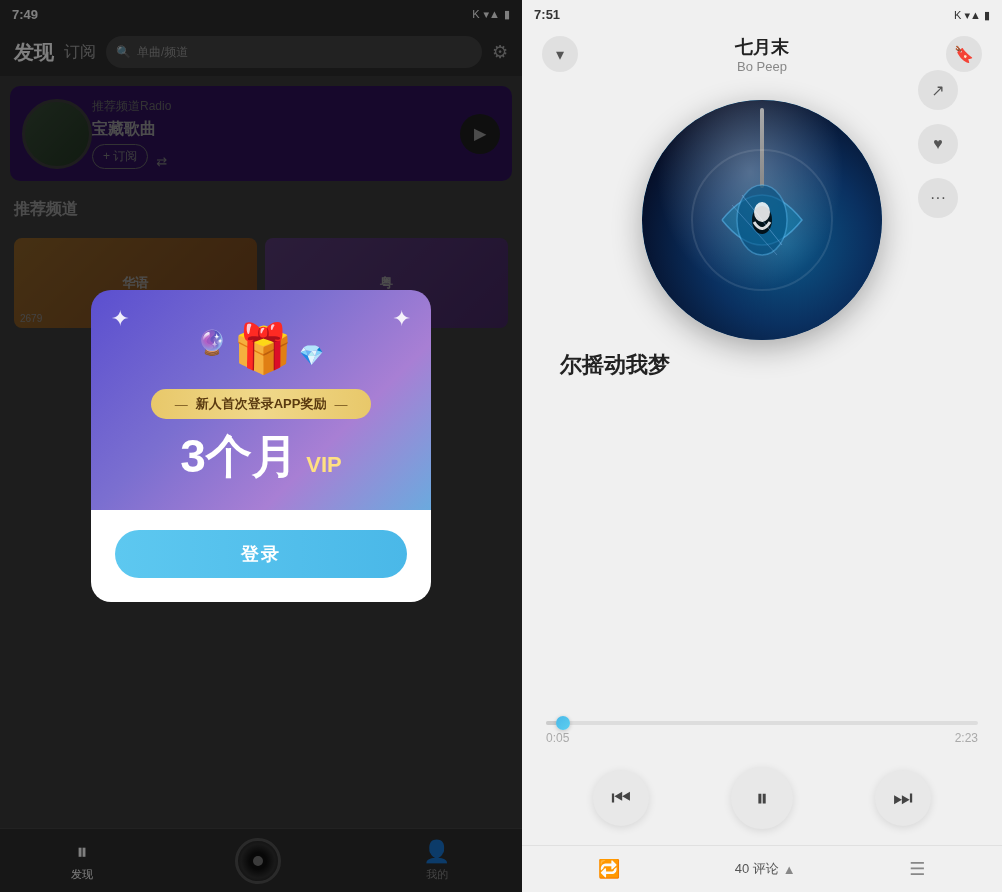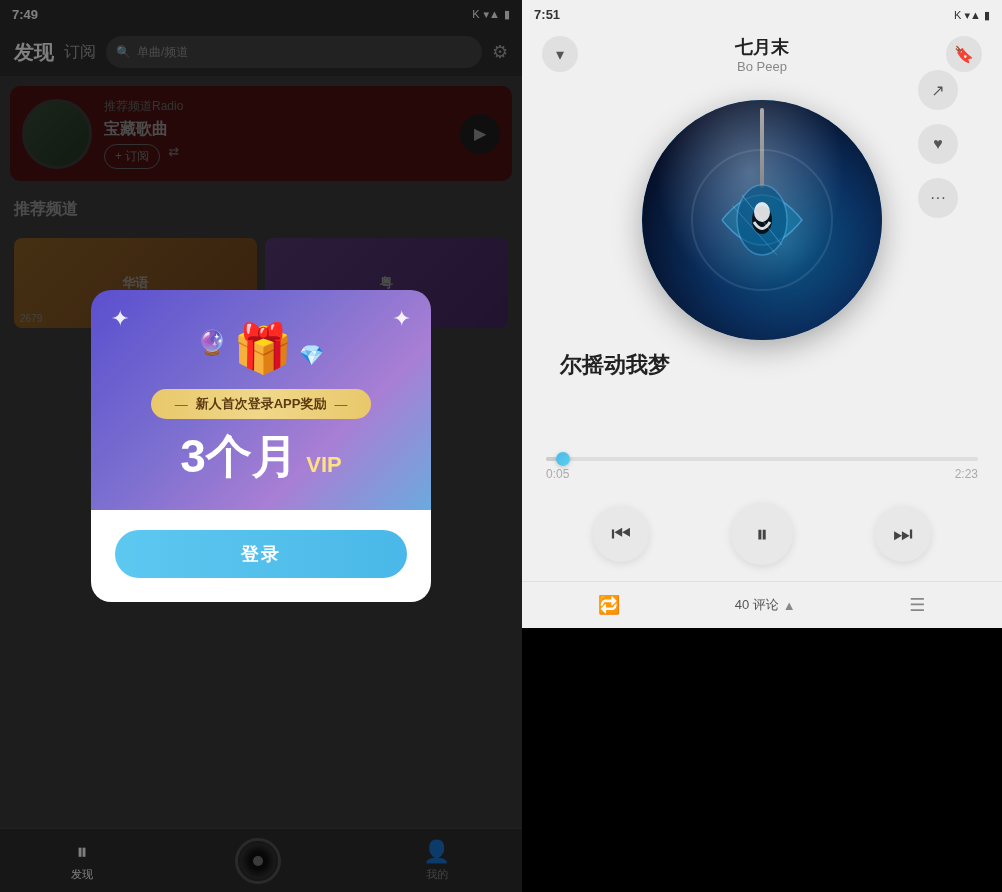--- a/index.html
+++ b/index.html
@@ -84,26 +84,25 @@
 
     .left-content {
       flex: 1;
       overflow: hidden;
       position: relative;
       filter: brightness(0.6);
     }
 
     .radio-banner {
       margin: 10px;
-      background: #7f1d1d;
+      background: #4c1d95;
       border-radius: 10px;
       padding: 12px;
       display: flex;
       align-items: center;
-      gap: 12px;
     }
     .radio-thumb {
       width: 70px;
       height: 70px;
       border-radius: 50%;
       background: linear-gradient(135deg, #5a7a5a, #3a5a3a);
       border: 3px solid #666;
       flex-shrink: 0;
     }
     .radio-info {
@@ -116,21 +115,21 @@
     .radio-info .title {
       color: #fff;
       font-size: 16px;
       font-weight: 600;
       margin: 4px 0;
     }
     .radio-info .subtitle {
       color: #ccc;
       font-size: 13px;
       display: flex;
-      align-items: flex-start;
+      align-items: flex-end;
       gap: 8px;
     }
     .radio-info .subscribe-btn {
       background: transparent;
       border: 1px solid #aaa;
       border-radius: 14px;
       color: #ccc;
       padding: 3px 10px;
       font-size: 12px;
     }
@@ -358,21 +357,21 @@
       color: #fff;
       font-size: 18px;
       font-weight: 600;
       cursor: pointer;
       letter-spacing: 2px;
     }
 
     
     .right-panel {
       width: 501px;
-      height: 628px;
+      height: 892px;
       background: #f0f0f0;
       display: flex;
       flex-direction: column;
     }
 
     .right-status-bar {
       height: 28px;
       background: #f0f0f0;
       display: flex;
       align-items: center;

